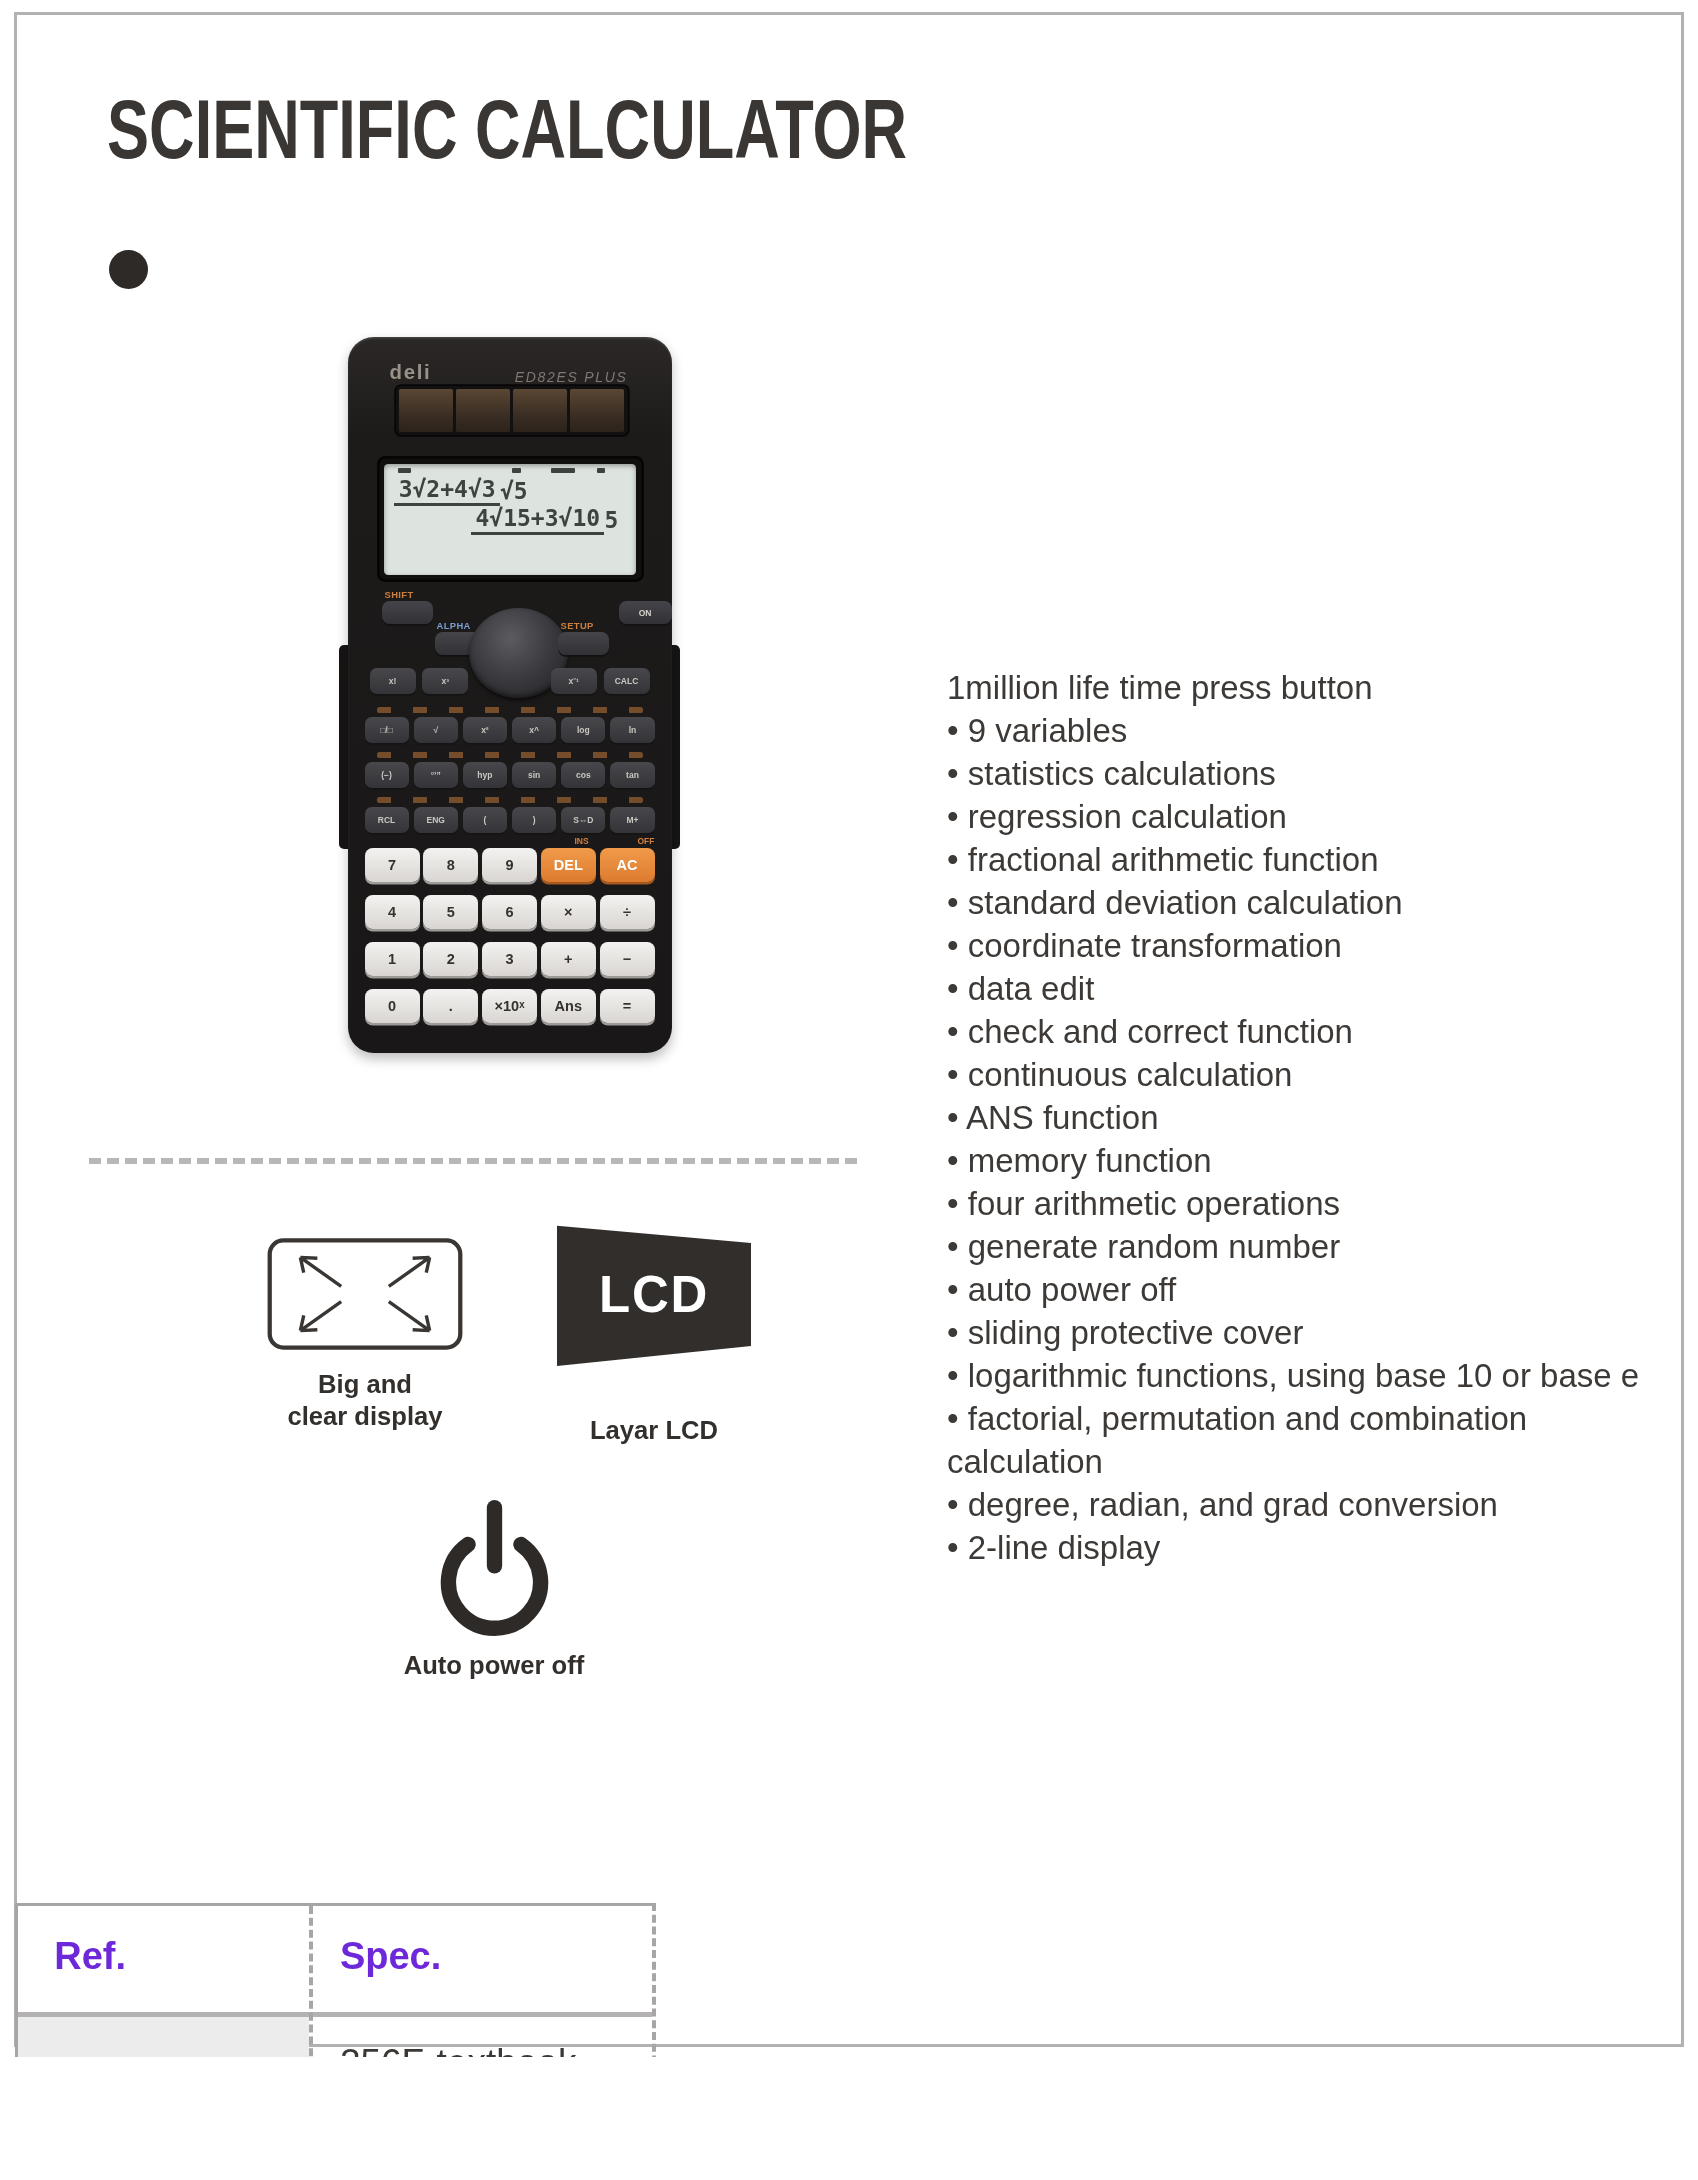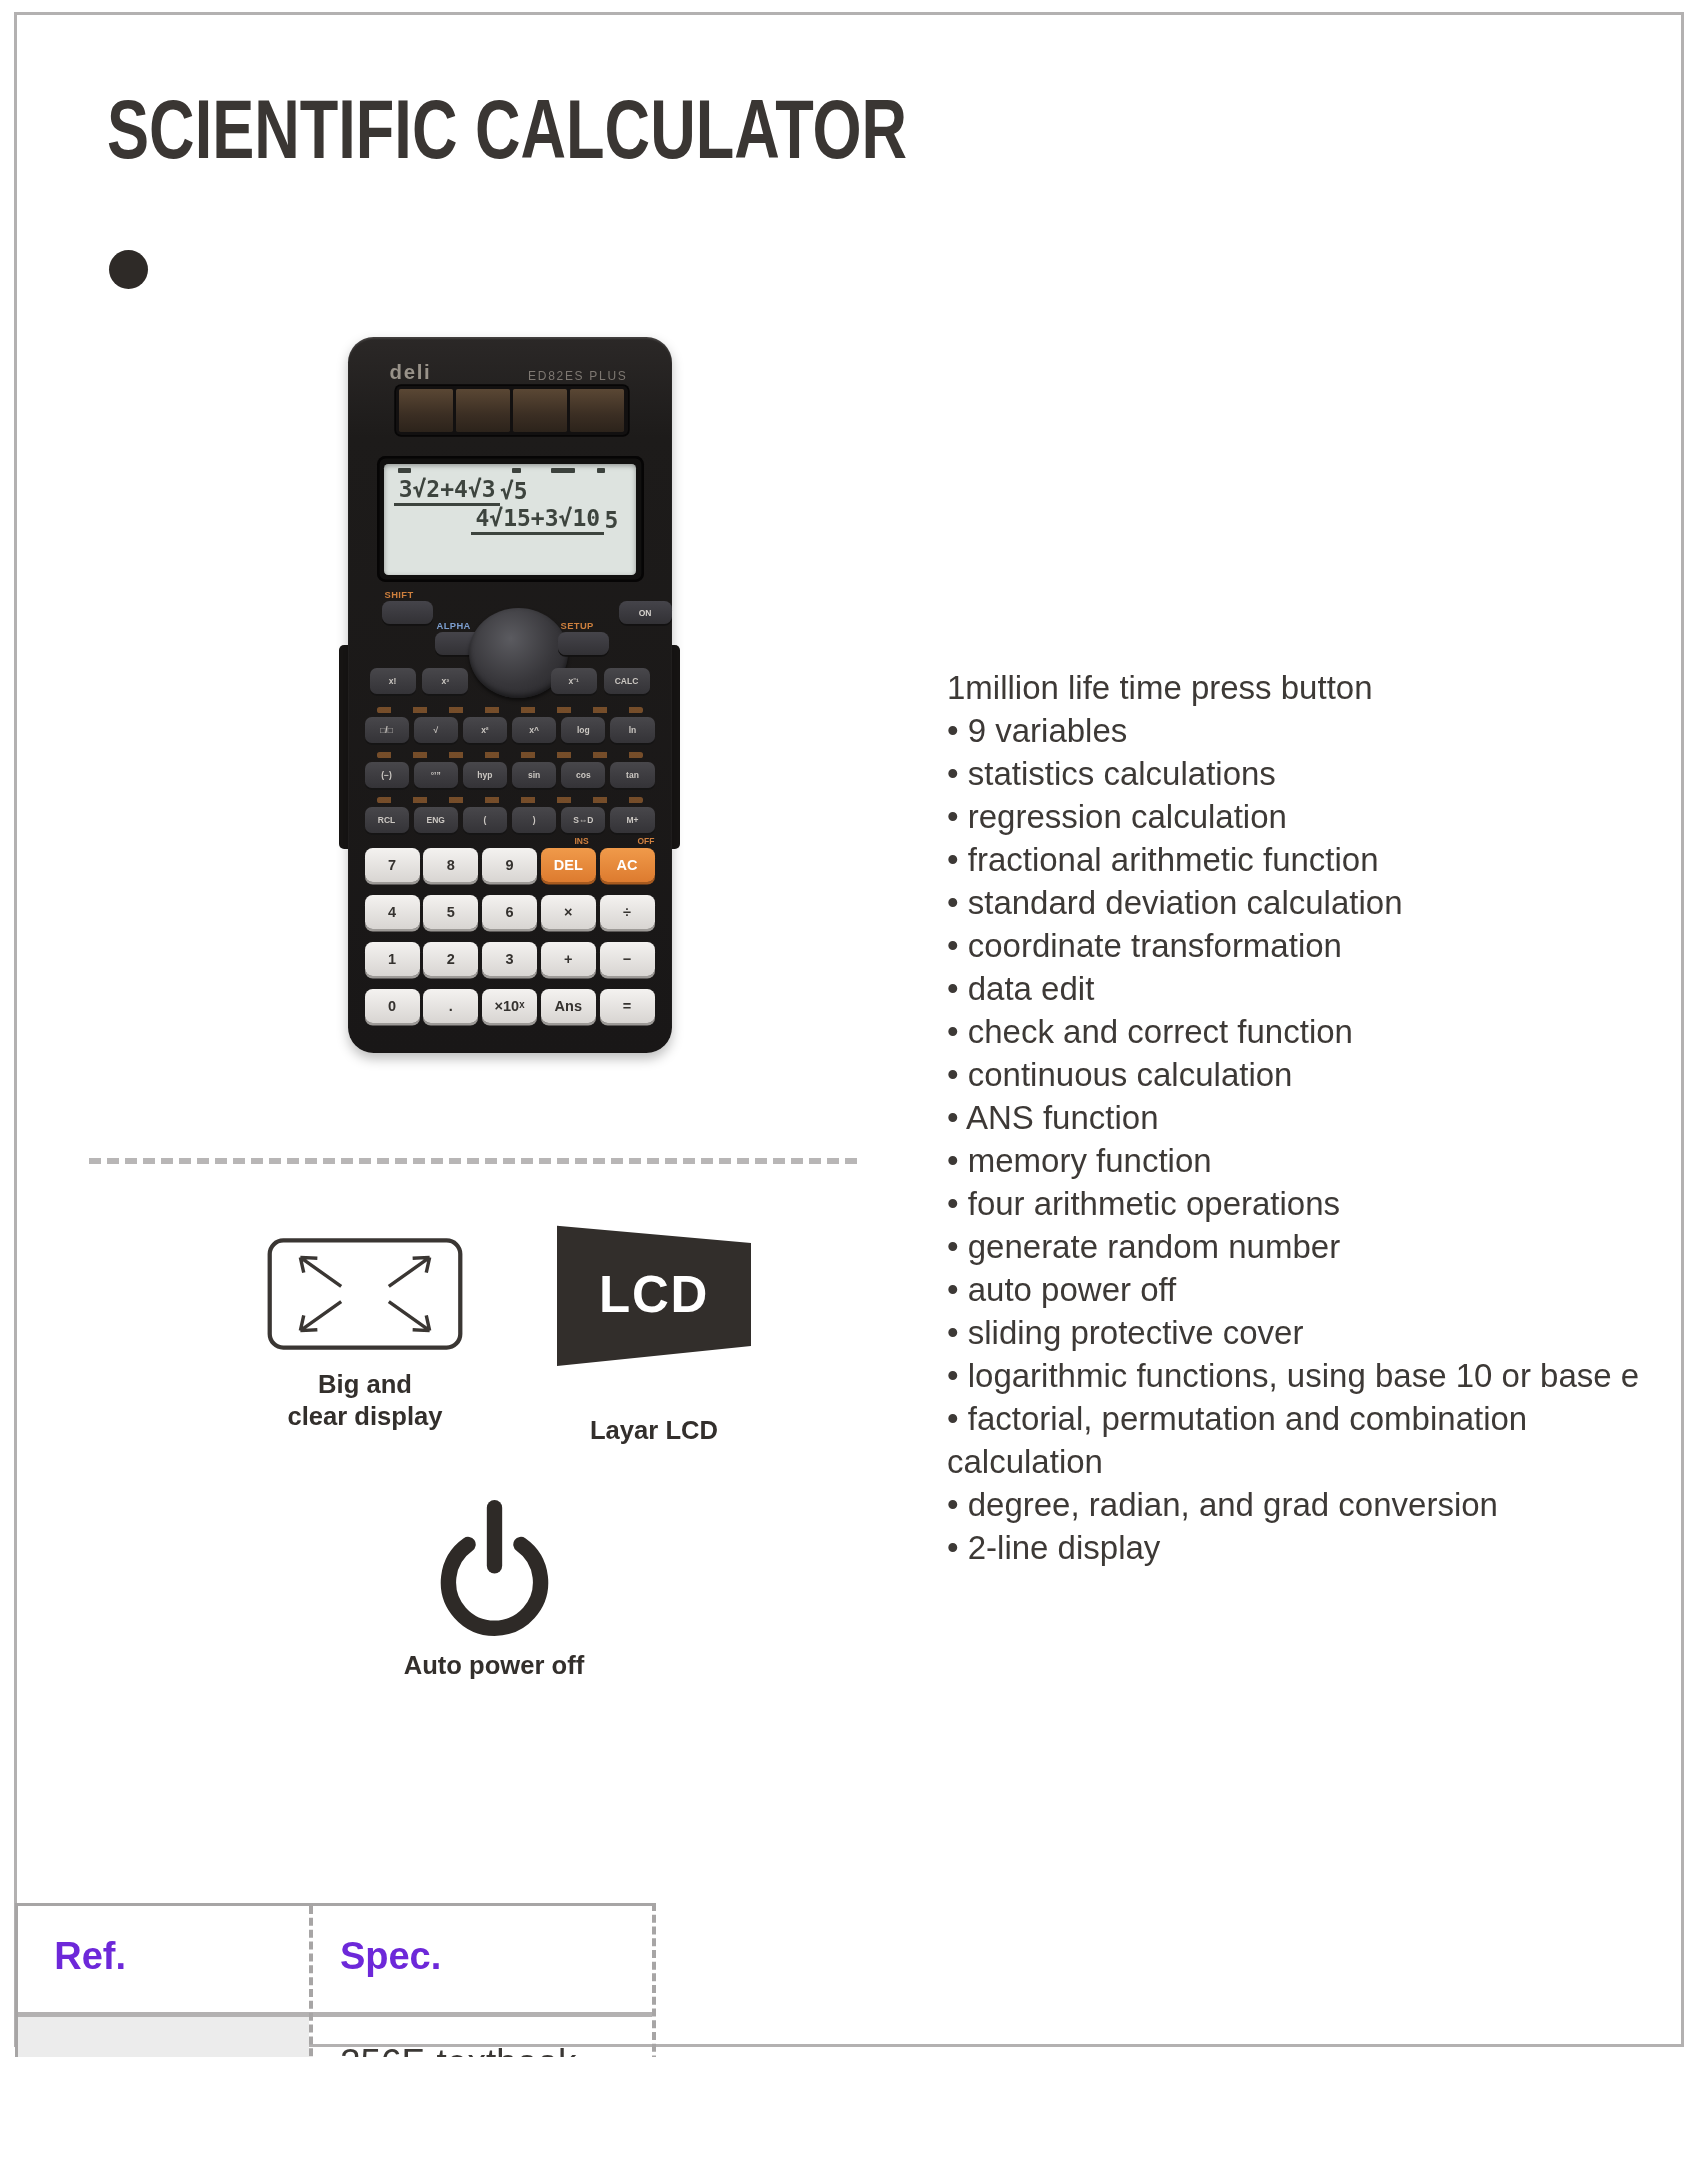--- a/index.html
+++ b/index.html
@@ -15,21 +15,21 @@
   .dot{position:absolute;left:109px;top:250px;width:39px;height:39px;border-radius:50%;background:#2e2a27;}
 
   
   .calc{position:absolute;left:339px;top:337px;width:341px;height:721px;}
   .wing{position:absolute;width:13.6px;height:204px;top:308px;background:#171514;border-radius:5.1px;}
   .wl{left:0;} .wr{right:0;}
   .cbody{position:absolute;left:8.5px;top:0;width:324px;height:716px;border-radius:25.6px;
          background:linear-gradient(180deg,#2b2827 0%,#1d1b1a 14%,#191717 100%);
          box-shadow:inset 0 1.7px 1.7px rgba(255,255,255,.12), 0 5.1px 12px rgba(0,0,0,.25);}
   .brand{position:absolute;left:42px;top:24px;font-size:20.4px;font-weight:bold;color:#989289;letter-spacing:1.7px;}
-  .model{position:absolute;right:44px;top:32px;font-size:12px;color:#7e7872;letter-spacing:1.7px;}
+  .model{position:absolute;right:44px;top:32px;font-size:14px;color:#7e7872;letter-spacing:1.7px;font-style:italic;}
   .solar{position:absolute;left:48px;top:49px;width:232px;height:49px;background:#121010;
          border-radius:5.1px;padding:3.4px;display:flex;gap:3.4px;box-sizing:border-box;
          box-shadow:0 0 0 1.7px #070606;}
   .solar i{flex:1;background:linear-gradient(180deg,#5a4734 0%,#3b2e23 60%,#2c231b 100%);border-radius:1.7px;}
   .lcdframe{position:absolute;left:29px;top:119px;width:267px;height:126px;background:#11100f;
             border-radius:8.5px;box-shadow:inset 0 0 0 2.6px #060505;}
   .screen{position:absolute;left:7.7px;top:7.7px;width:252px;height:111px;background:#dde3df;
           border-radius:4.3px;box-shadow:inset 0 1.7px 5.1px rgba(0,0,0,.35);overflow:hidden;}
   .ind{position:absolute;top:4.3px;height:5.1px;background:#3c423d;border-radius:0.9px;}
   .frac{position:absolute;display:flex;align-items:center;

